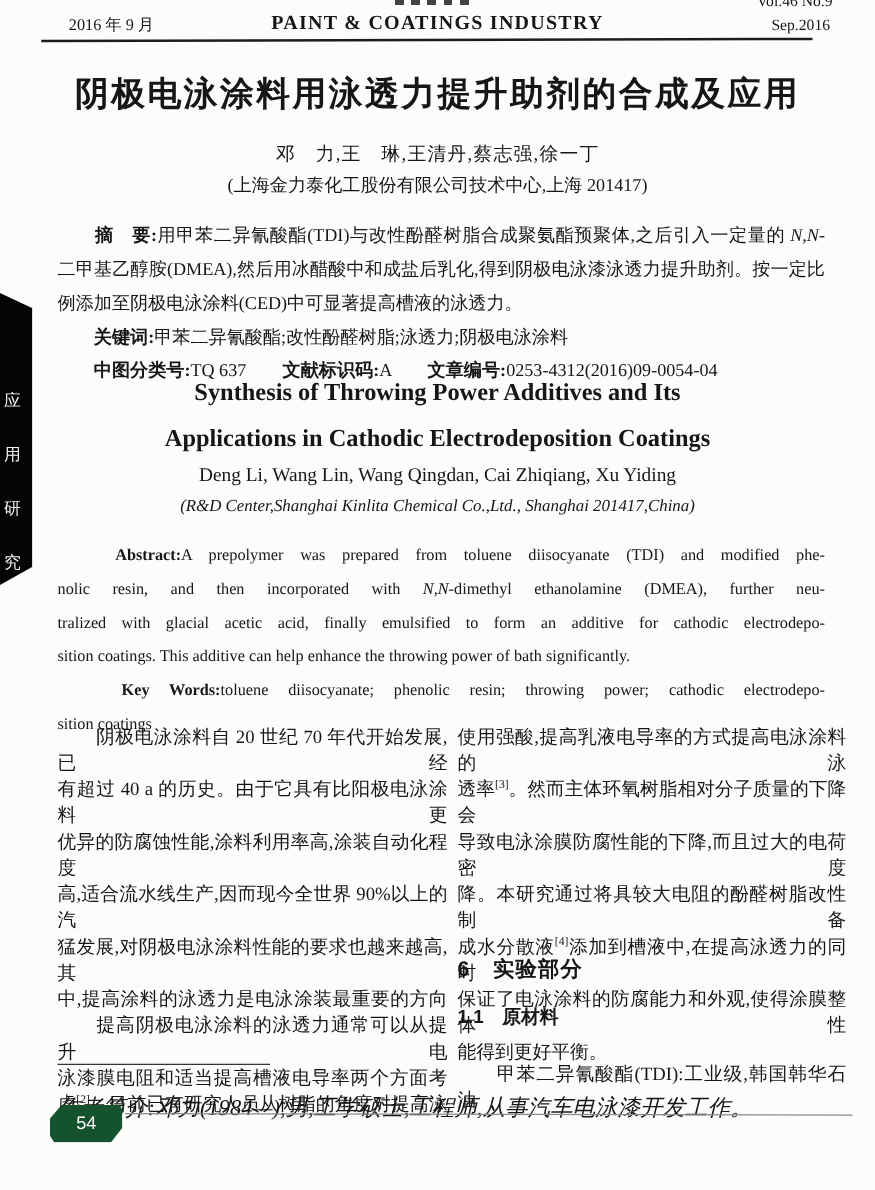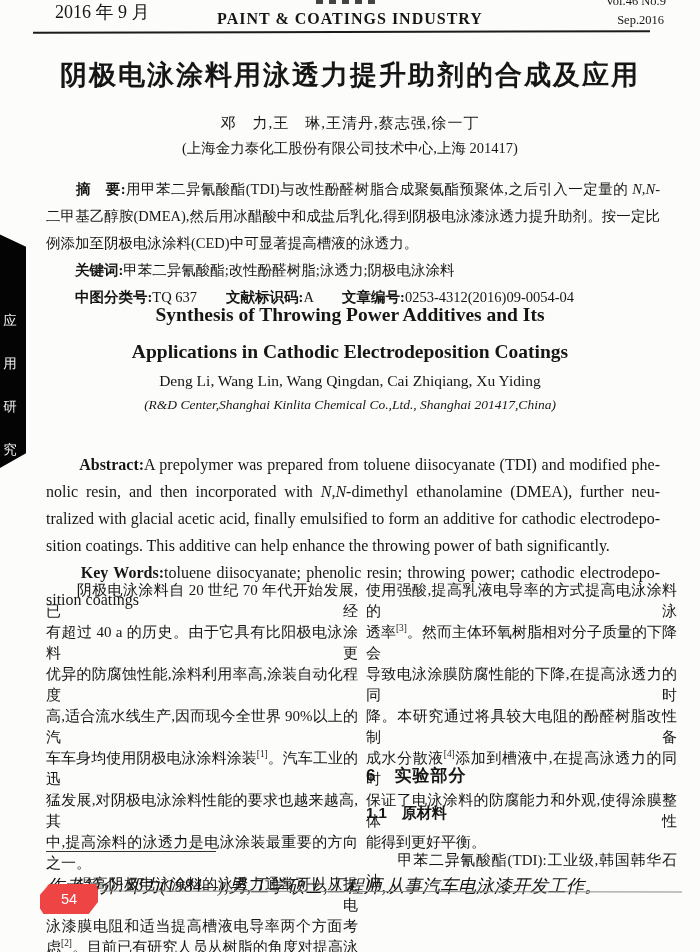--- a/index.html
+++ b/index.html
@@ -1,58 +1,58 @@
 <!DOCTYPE html>
 <html><head>
 <meta charset="utf-8">
 <style>
   html,body{margin:0;padding:0;background:#e9e9e7;}
   .page{position:relative;width:700px;height:952px;margin:0 auto;background:#fcfcfa;color:#161616;
         font-family:"Liberation Serif","DejaVu Serif",serif;overflow:hidden;}
 
   
-  .hdr-date{position:absolute;top:0;left:55px;font-size:18px;}
+  .hdr-date{position:absolute;top:11px;left:55px;font-size:13px;}
   .hdr-journal{position:absolute;top:10px;left:0;right:0;text-align:center;font-size:16px;letter-spacing:1px;font-weight:bold;}
   .hdr-vol{position:absolute;top:-6px;right:34px;font-size:12.5px;}
   .hdr-sep{position:absolute;top:13px;right:36px;font-size:12.5px;}
   .masthead-frag{position:absolute;top:0;left:316px;width:64px;height:4px;
       background:repeating-linear-gradient(90deg,#444 0 7px,transparent 7px 13px);}
   .hdr-rule{position:absolute;top:31px;left:33px;right:50px;height:2.4px;background:#1c1c1c;transform:rotate(-0.15deg);}
 
   
   .title-cn{position:absolute;top:57px;left:0;right:0;text-align:center;
       font-family:"Liberation Sans","DejaVu Sans",sans-serif;font-weight:bold;font-size:27px;letter-spacing:2px;}
   .authors-cn{position:absolute;top:114px;left:0;right:0;text-align:center;font-size:15px;letter-spacing:1px;}
   .affil-cn{position:absolute;top:139px;left:0;right:0;text-align:center;font-size:14.5px;}
 
   
   .abs-cn{position:absolute;top:176px;left:46px;right:40px;font-size:14.5px;line-height:27px;}
   .title-en{position:absolute;top:296px;left:0;right:0;text-align:center;font-weight:bold;font-size:19.5px;line-height:37px;}
   .authors-en{position:absolute;top:372px;left:0;right:0;text-align:center;font-size:15.5px;}
   .affil-en{position:absolute;top:397px;left:0;right:0;text-align:center;font-size:13.5px;font-style:italic;}
-  .abs-en{position:absolute;top:430px;left:46px;right:40px;font-size:16px;line-height:27px;margin-top:21px;}
+  .abs-en{position:absolute;top:430px;left:46px;right:40px;font-size:13px;line-height:27px;}
 
   
   .col-left{position:absolute;top:580px;left:46px;width:312px;font-size:15px;line-height:21px;}
   .col-right{position:absolute;top:580px;left:366px;width:311px;font-size:15px;line-height:21px;}
   .tline{text-align:justify;text-align-last:justify;}
   .tline.endline{text-align-last:left;}
   sup{font-size:0.62em;vertical-align:super;line-height:0;}
   i.nn{font-style:italic;font-family:"Liberation Serif",serif;}
 
   .sec-h1{position:absolute;top:764px;left:366px;font-family:"Liberation Sans","DejaVu Sans",sans-serif;
           font-weight:bold;font-size:17px;letter-spacing:1px;}
   .sec-h2{position:absolute;top:804px;left:366px;font-family:"Liberation Sans","DejaVu Sans",sans-serif;
           font-weight:bold;font-size:15px;text-align:center;}
   .sec-line{position:absolute;top:830px;left:366px;width:311px;font-size:15px;line-height:21px;margin-top:20px;}
 
   
   .fn-rule{position:absolute;top:851px;left:46px;width:170px;height:1.3px;background:#333;}
   .footnote{position:absolute;top:858px;left:46px;width:440px;font-size:18px;font-style:italic;white-space:nowrap;margin-top:16px;}
-  .pagenum{position:absolute;top:884px;left:40px;width:58px;height:30px;background:#ef4444;color:#fff;
+  .pagenum{position:absolute;top:884px;left:40px;width:58px;height:30px;background:#14532d;color:#fff;
            display:flex;align-items:center;justify-content:center;
            font-family:"Liberation Sans",sans-serif;font-size:14.5px;
            clip-path:polygon(0 36%,16% 0,97% 0,100% 18%,100% 60%,84% 100%,6% 100%,0 82%);}
   .foot-rule{position:absolute;top:891px;left:100px;right:18px;height:1.4px;background:#8a8a8a;transform:rotate(0.1deg);}
 
   
   .side-tab{position:absolute;top:227px;left:0;width:26px;height:246px;background:#040404;
       clip-path:polygon(0 3%,100% 8%,100% 92%,0 98%);
       display:flex;flex-direction:column;justify-content:flex-end;align-items:center;
       gap:25px;padding-bottom:14px;box-sizing:border-box;}
@@ -103,32 +103,30 @@
       <div class="tline endline">sition coatings. This additive can help enhance the throwing power of bath significantly.</div>
       <div class="tline">　　<b>Key Words:</b>toluene diisocyanate; phenolic resin; throwing power; cathodic electrodepo-</div>
       <div class="tline endline">sition coatings</div>
     </div>
 
   <div class="col-left">
       <div class="tline">　　阴极电泳涂料自 20 世纪 70 年代开始发展,已经</div>
       <div class="tline">有超过 40 a 的历史。由于它具有比阳极电泳涂料更</div>
       <div class="tline">优异的防腐蚀性能,涂料利用率高,涂装自动化程度</div>
       <div class="tline">高,适合流水线生产,因而现今全世界 90%以上的汽</div>
-      <div class="tline">车车身均使用阴极电泳涂料涂装<sup>[1]</sup>。汽车工业的迅</div>
       <div class="tline">猛发展,对阴极电泳涂料性能的要求也越来越高,其</div>
       <div class="tline">中,提高涂料的泳透力是电泳涂装最重要的方向</div>
-      <div class="tline endline">之一。</div>
       <div class="tline">　　提高阴极电泳涂料的泳透力通常可以从提升电</div>
       <div class="tline">泳漆膜电阻和适当提高槽液电导率两个方面考</div>
       <div class="tline">虑<sup>[2]</sup>。目前已有研究人员从树脂的角度对提高泳透</div>
     </div>
   <div class="col-right">
       <div class="tline">使用强酸,提高乳液电导率的方式提高电泳涂料的泳</div>
       <div class="tline">透率<sup>[3]</sup>。然而主体环氧树脂相对分子质量的下降会</div>
-      <div class="tline">导致电泳涂膜防腐性能的下降,在提高泳透力的同时</div>
+      <div class="tline">导致电泳涂膜防腐性能的下降,而且过大的电荷密度</div>
       <div class="tline">降。本研究通过将具较大电阻的酚醛树脂改性制备</div>
       <div class="tline">成水分散液<sup>[4]</sup>添加到槽液中,在提高泳透力的同时</div>
       <div class="tline">保证了电泳涂料的防腐能力和外观,使得涂膜整体性</div>
       <div class="tline endline">能得到更好平衡。</div>
     </div>
 
   <div class="sec-h1">6　实验部分</div>
   <div class="sec-h2">1.1　原材料</div>
   <div class="sec-line">
       <div class="tline">　　甲苯二异氰酸酯(TDI):工业级,韩国韩华石油</div>

